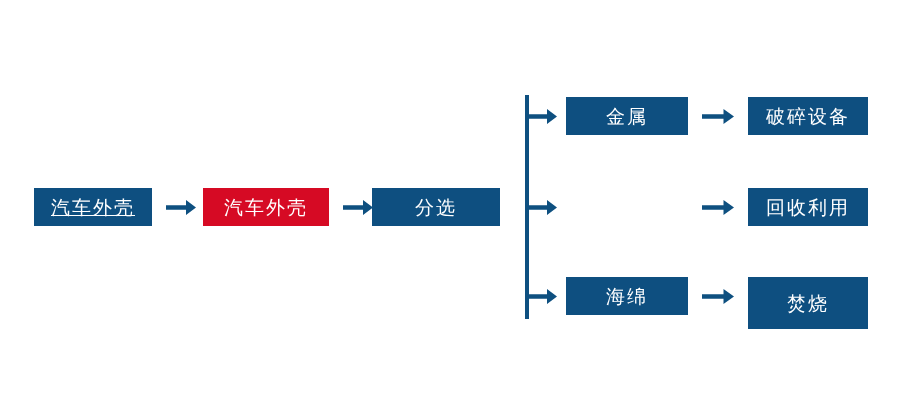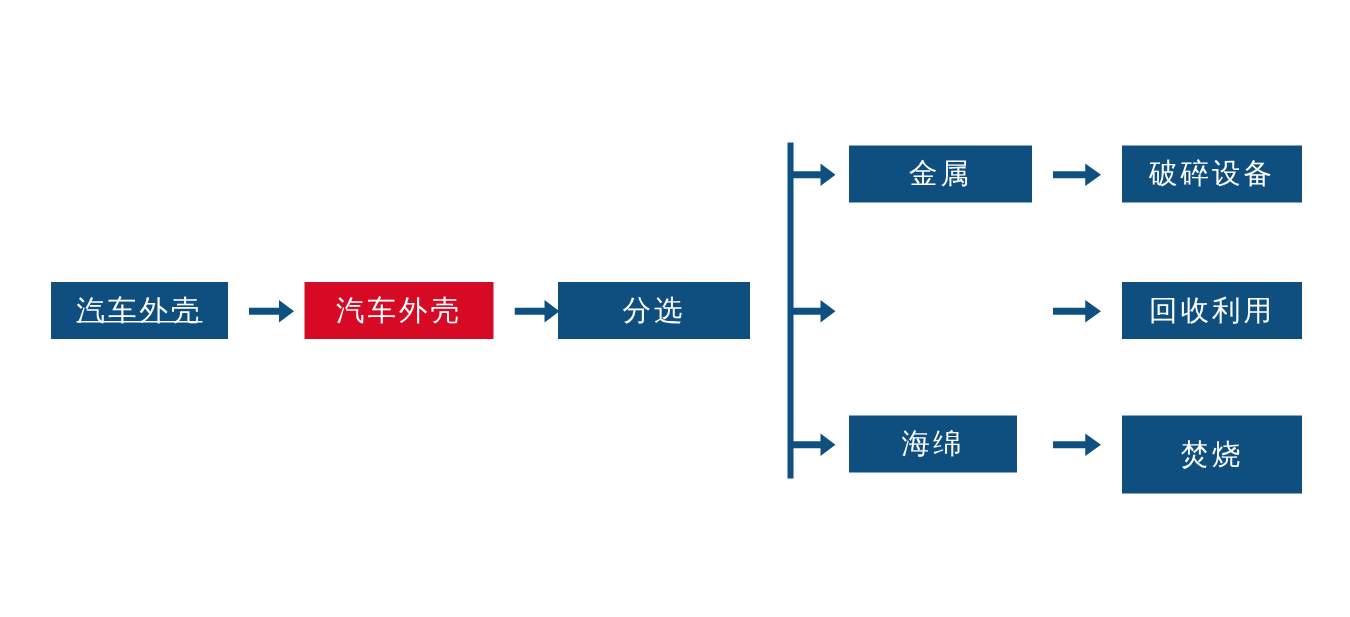--- a/index.html
+++ b/index.html
@@ -106,21 +106,21 @@
   </div>
 
   <div class="node blue" style="left:748px; top:188px; width:120px; height:38px;">回收利用</div>
 
   <div class="arrow" style="left:527px; top:287px; width:30px; height:19px;">
     <svg width="30" height="19" viewBox="0 0 30 19">
       <path d="M0 7.2 H20 V2 L30 9.5 L20 17 V11.8 H0 Z" fill="#0e5080"></path>
     </svg>
   </div>
 
-  <div class="node blue" style="left:566px; top:277px; width:112px; height:38px;">海绵</div>
+  <div class="node blue" style="left:566px; top:277px; width:122px; height:38px;">海绵</div>
 
   <div class="arrow" style="left:702px; top:287px; width:32px; height:19px;">
     <svg width="32" height="19" viewBox="0 0 32 19">
       <path d="M0 7.2 H21.5 V2 L32 9.5 L21.5 17 V11.8 H0 Z" fill="#0e5080"></path>
     </svg>
   </div>
 
   <div class="node blue" style="left:748px; top:277px; width:120px; height:52px;">焚烧</div>
 
 </div>

